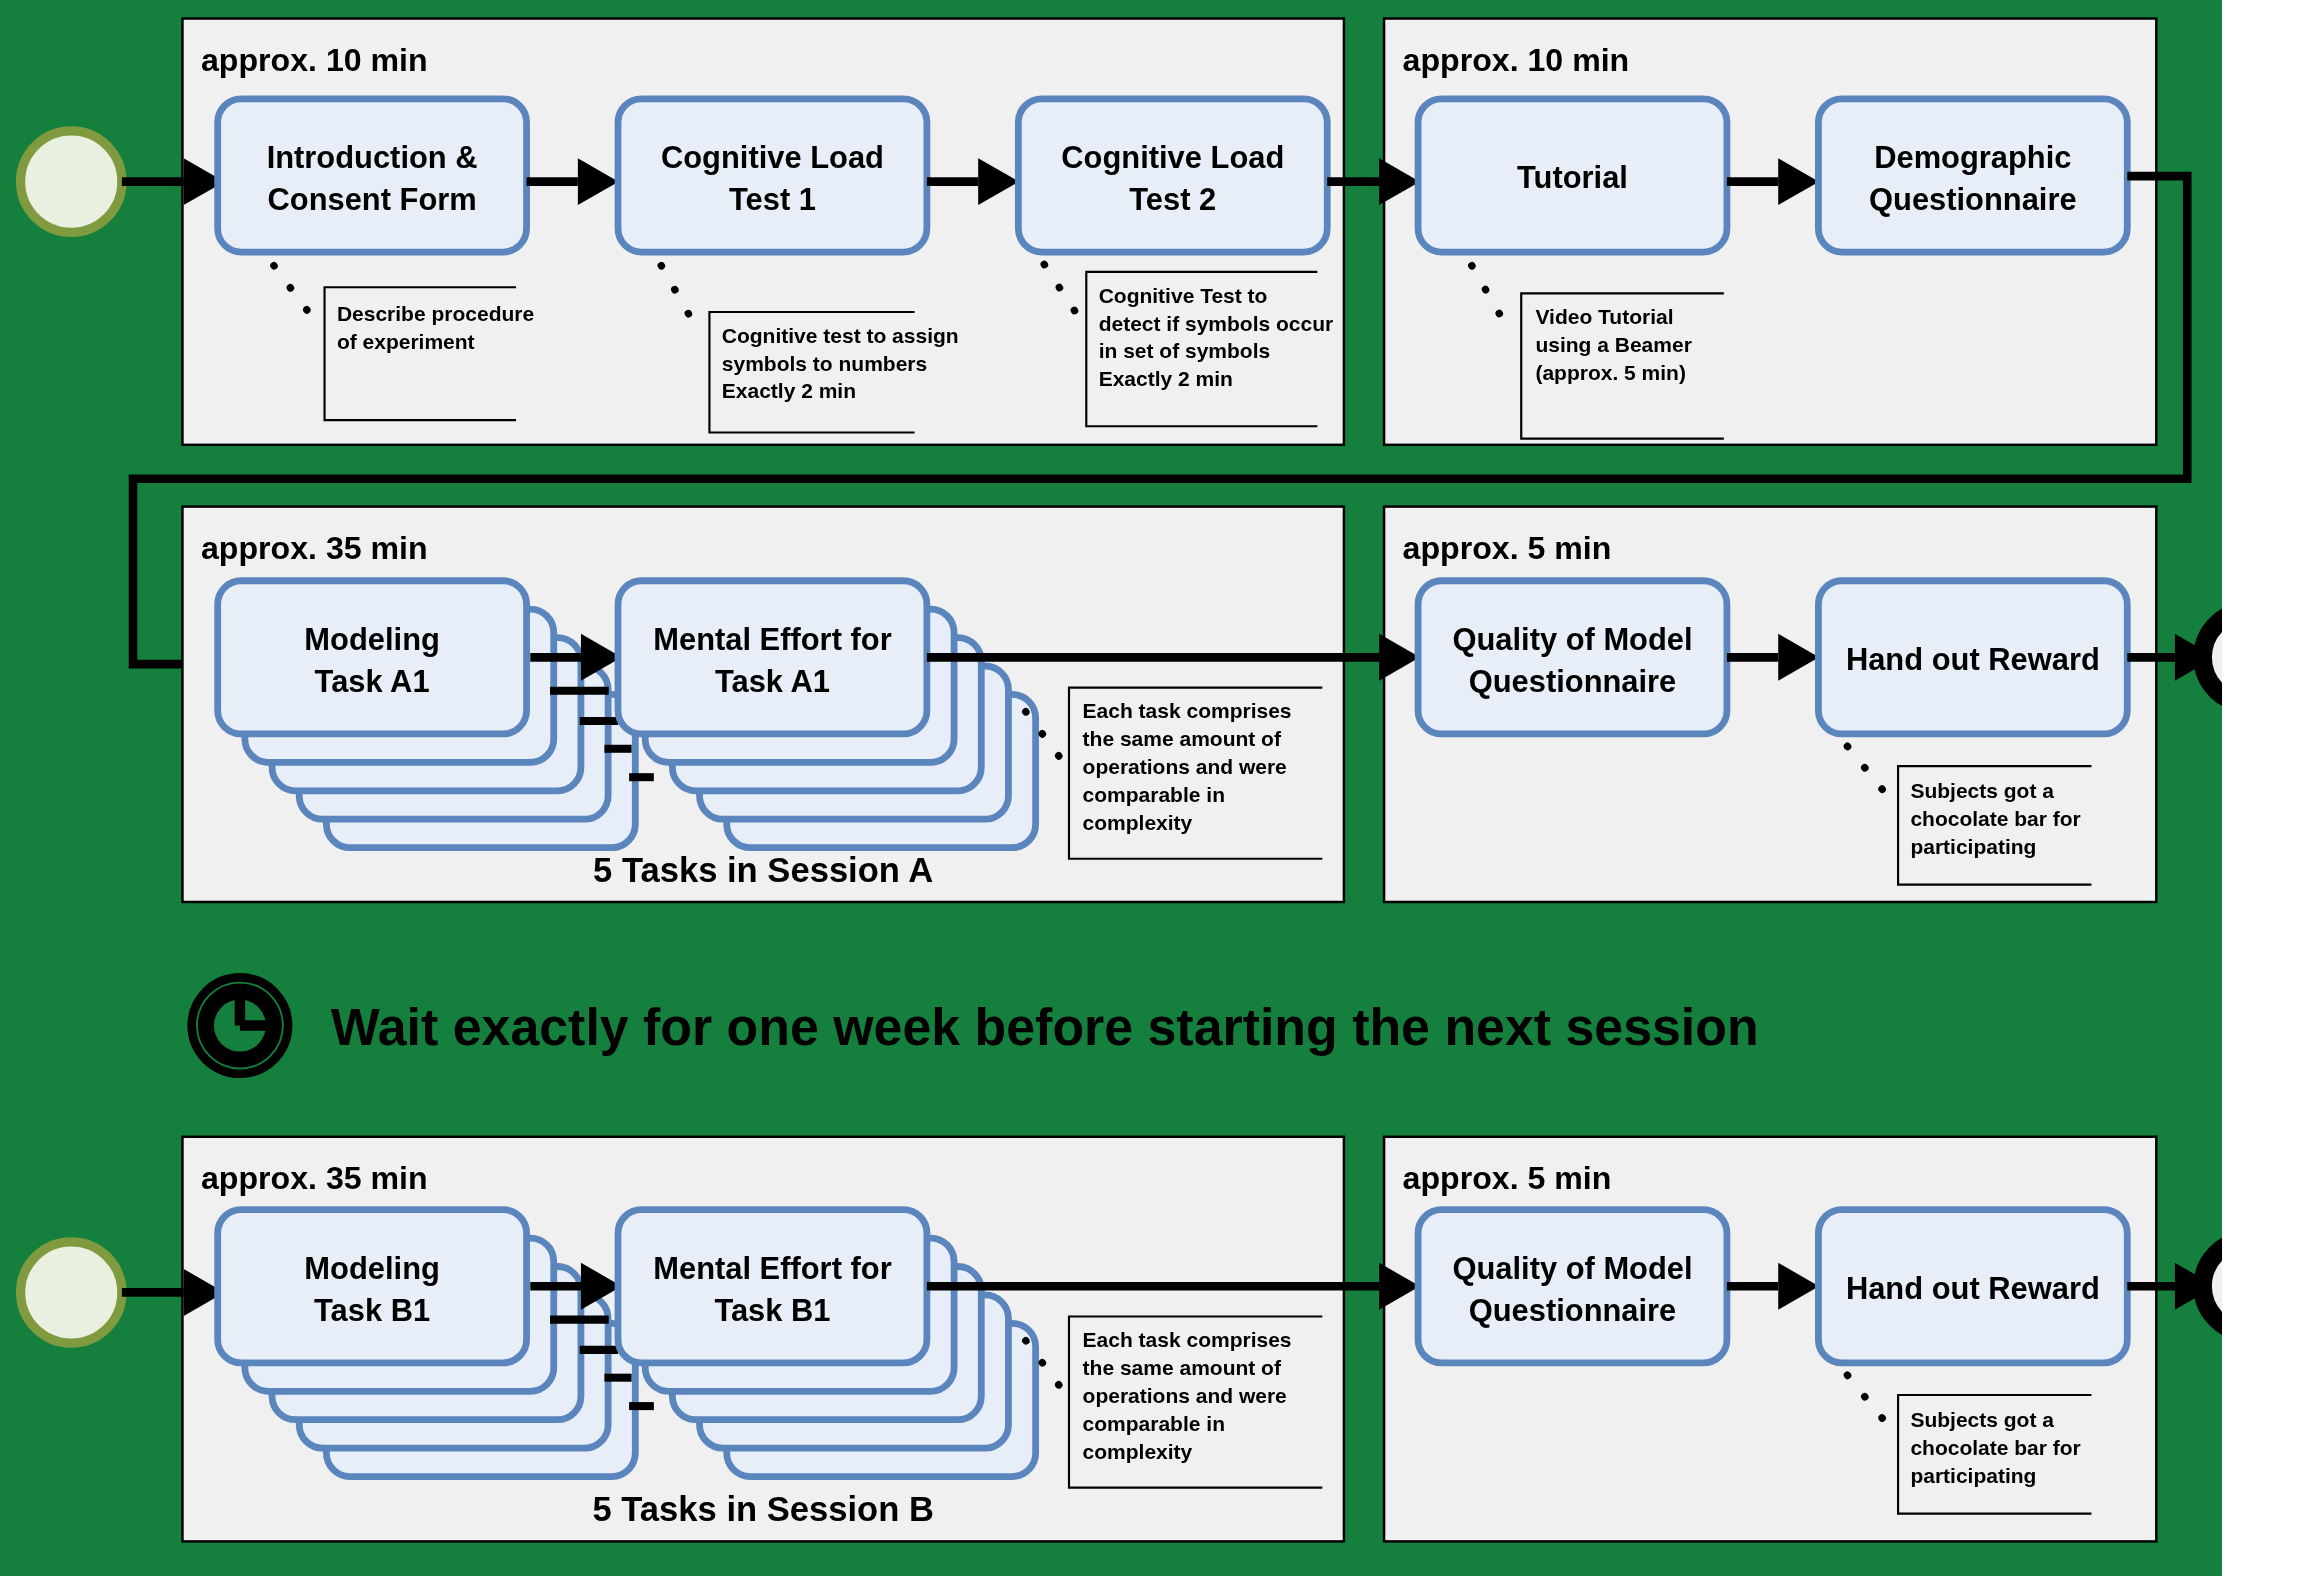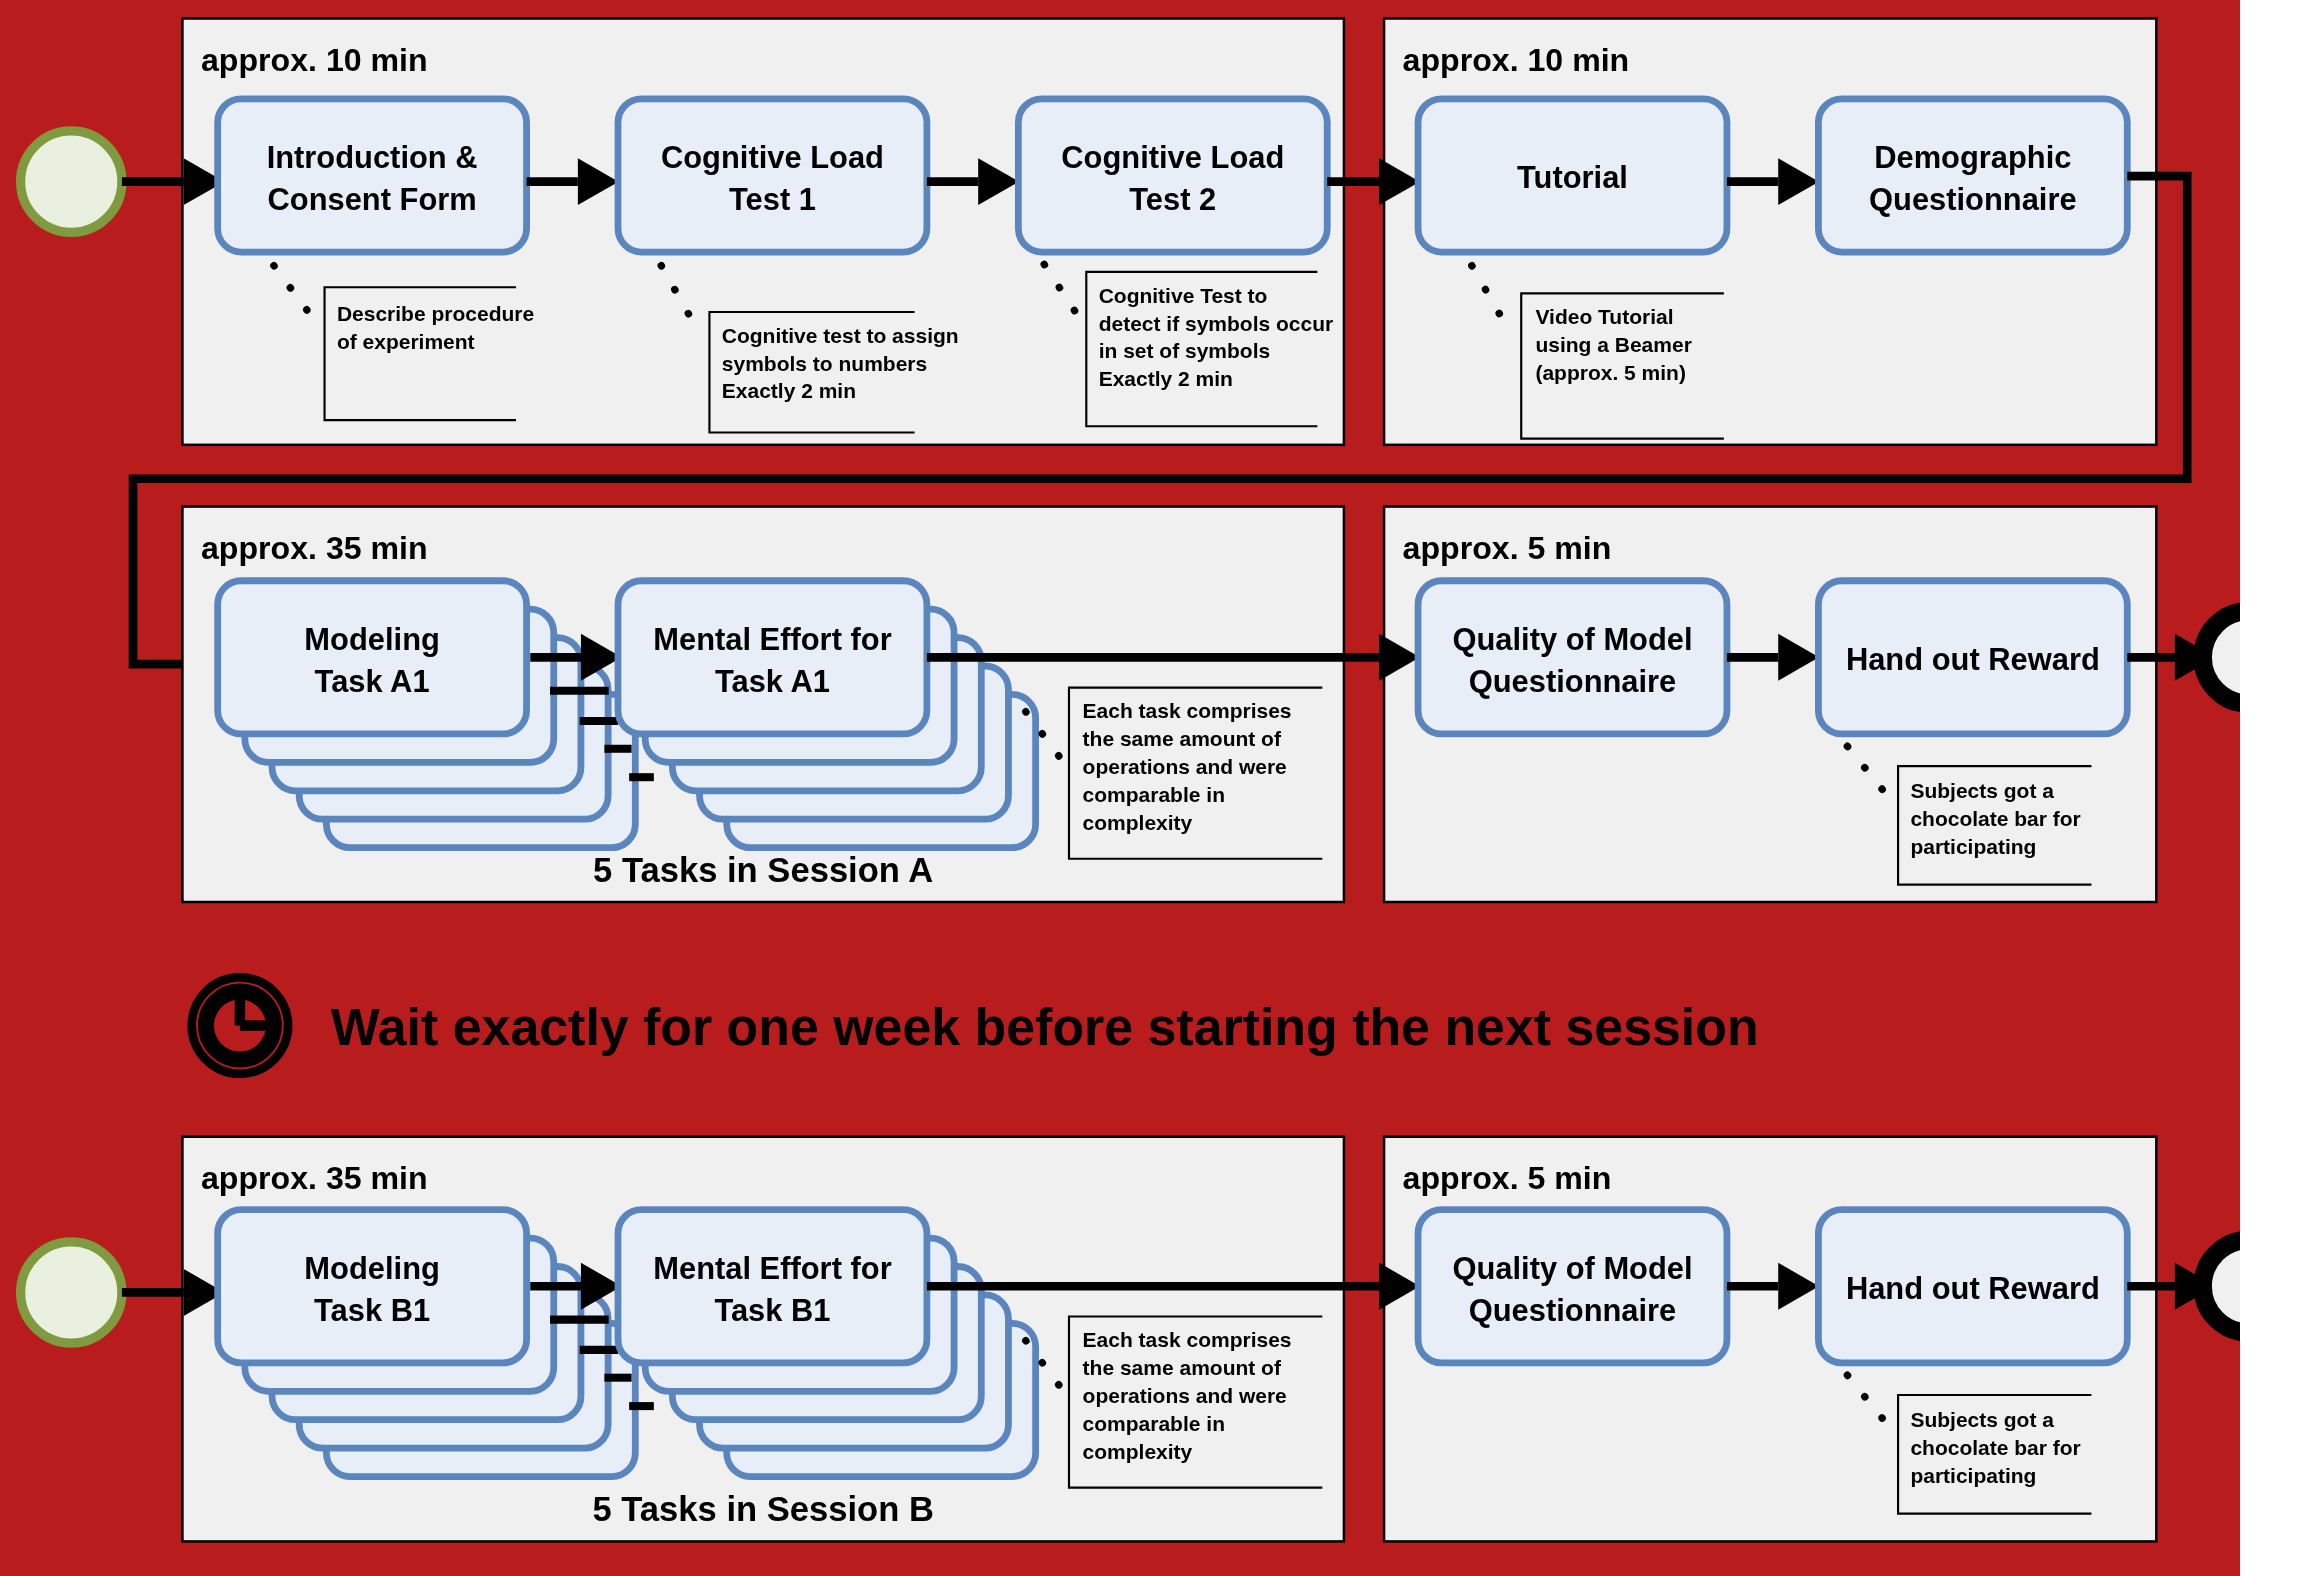--- a/index.html
+++ b/index.html
@@ -1,18 +1,18 @@
 <!DOCTYPE html>
 <html style="font-size:10px"><head>
 <meta charset="utf-8">
 <title>Experiment Procedure Diagram</title>
 <style>
   html,body{margin:0;padding:0;background:#ffffff;}
   body{font-family:"Liberation Sans", sans-serif;}
-  #root{position:relative;width:2222px;height:1576px;background:#b91c1c;overflow:hidden;padding-left:18px;}
+  #root{position:relative;width:2222px;height:1576px;background:#15803d;overflow:hidden;}
   svg#canvas{position:absolute;left:0;top:0;width:2319px;height:1576px;display:block;}
   .panel-rect{fill:#f0f0f0;stroke:#000000;stroke-width:4;}
   .lane-label{font-family:"Liberation Sans",sans-serif;font-size:52px;font-weight:700;fill:#000;}
   .task-box{fill:#e8eef8;stroke:#5b85bd;stroke-width:11;}
   .task-box-stack{fill:#e8eef8;stroke:#5b85bd;stroke-width:11;}
   .task-text{font-family:"Liberation Sans",sans-serif;font-size:50px;font-weight:700;fill:#000;text-anchor:middle;}
   .note-text{font-family:"Liberation Sans",sans-serif;font-size:34px;font-weight:700;fill:#000;}
   .note-bracket{fill:none;stroke:#000;stroke-width:3.5;}
   .flow{stroke:#000;stroke-width:14;fill:none;}
   .flow-head{fill:#000;}

